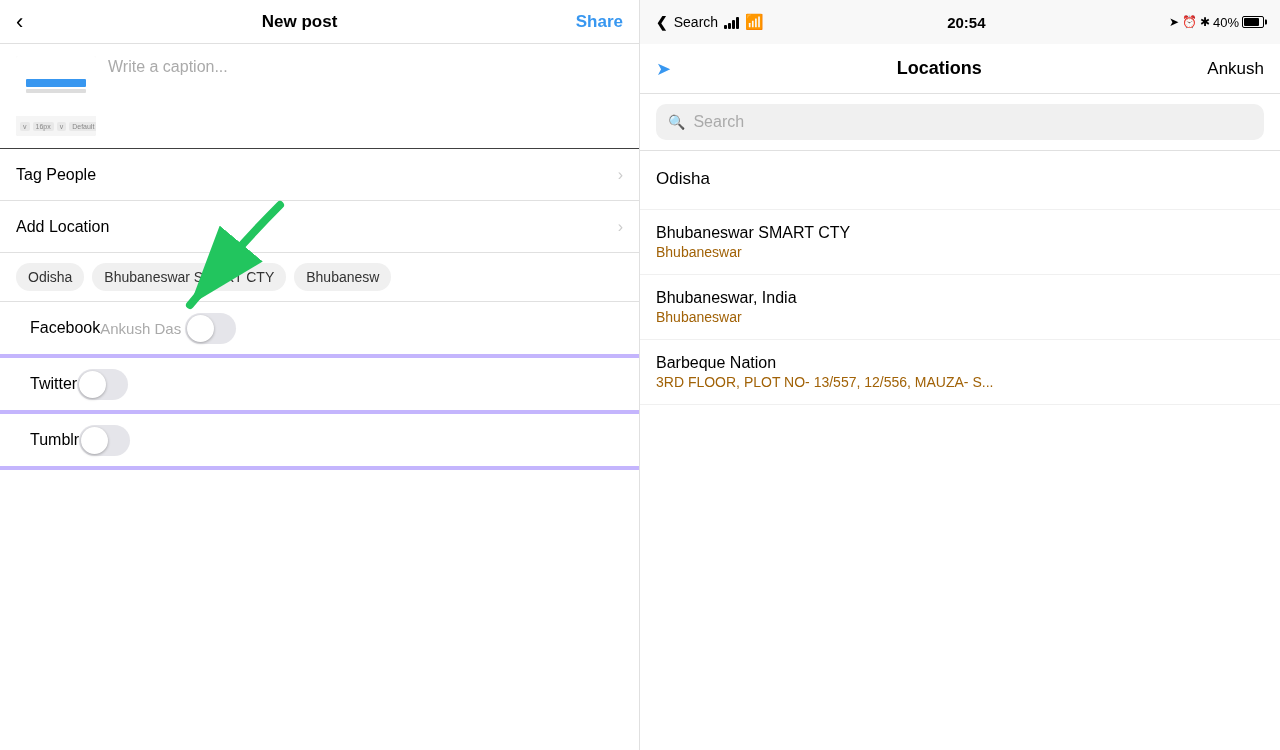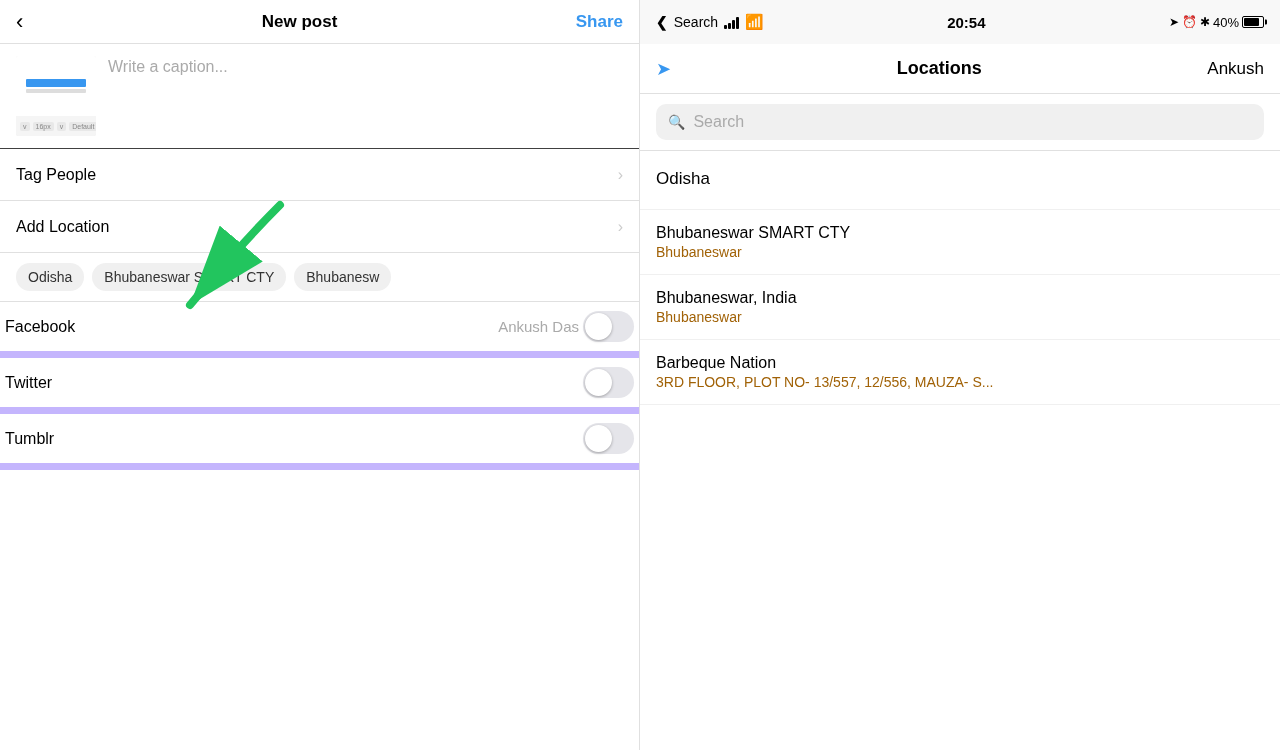--- a/index.html
+++ b/index.html
@@ -142,24 +142,24 @@
       border-radius: 16px;
       padding: 6px 12px;
       font-size: 14px;
       color: #333;
       white-space: nowrap;
     }
 
     .social-row {
       display: flex;
       align-items: center;
-      justify-content: space-between;
-      padding: 0 5px;
+      justify-content: flex-start;
+      padding: 0 30px;
       height: 56px;
-      border-bottom: 7px solid #c4b5fd;
+      border-bottom: 4px solid #c4b5fd;
     }
 
     .social-label {
       font-size: 16px;
       color: #000;
     }
 
     .social-right {
       display: flex;
       align-items: center;

